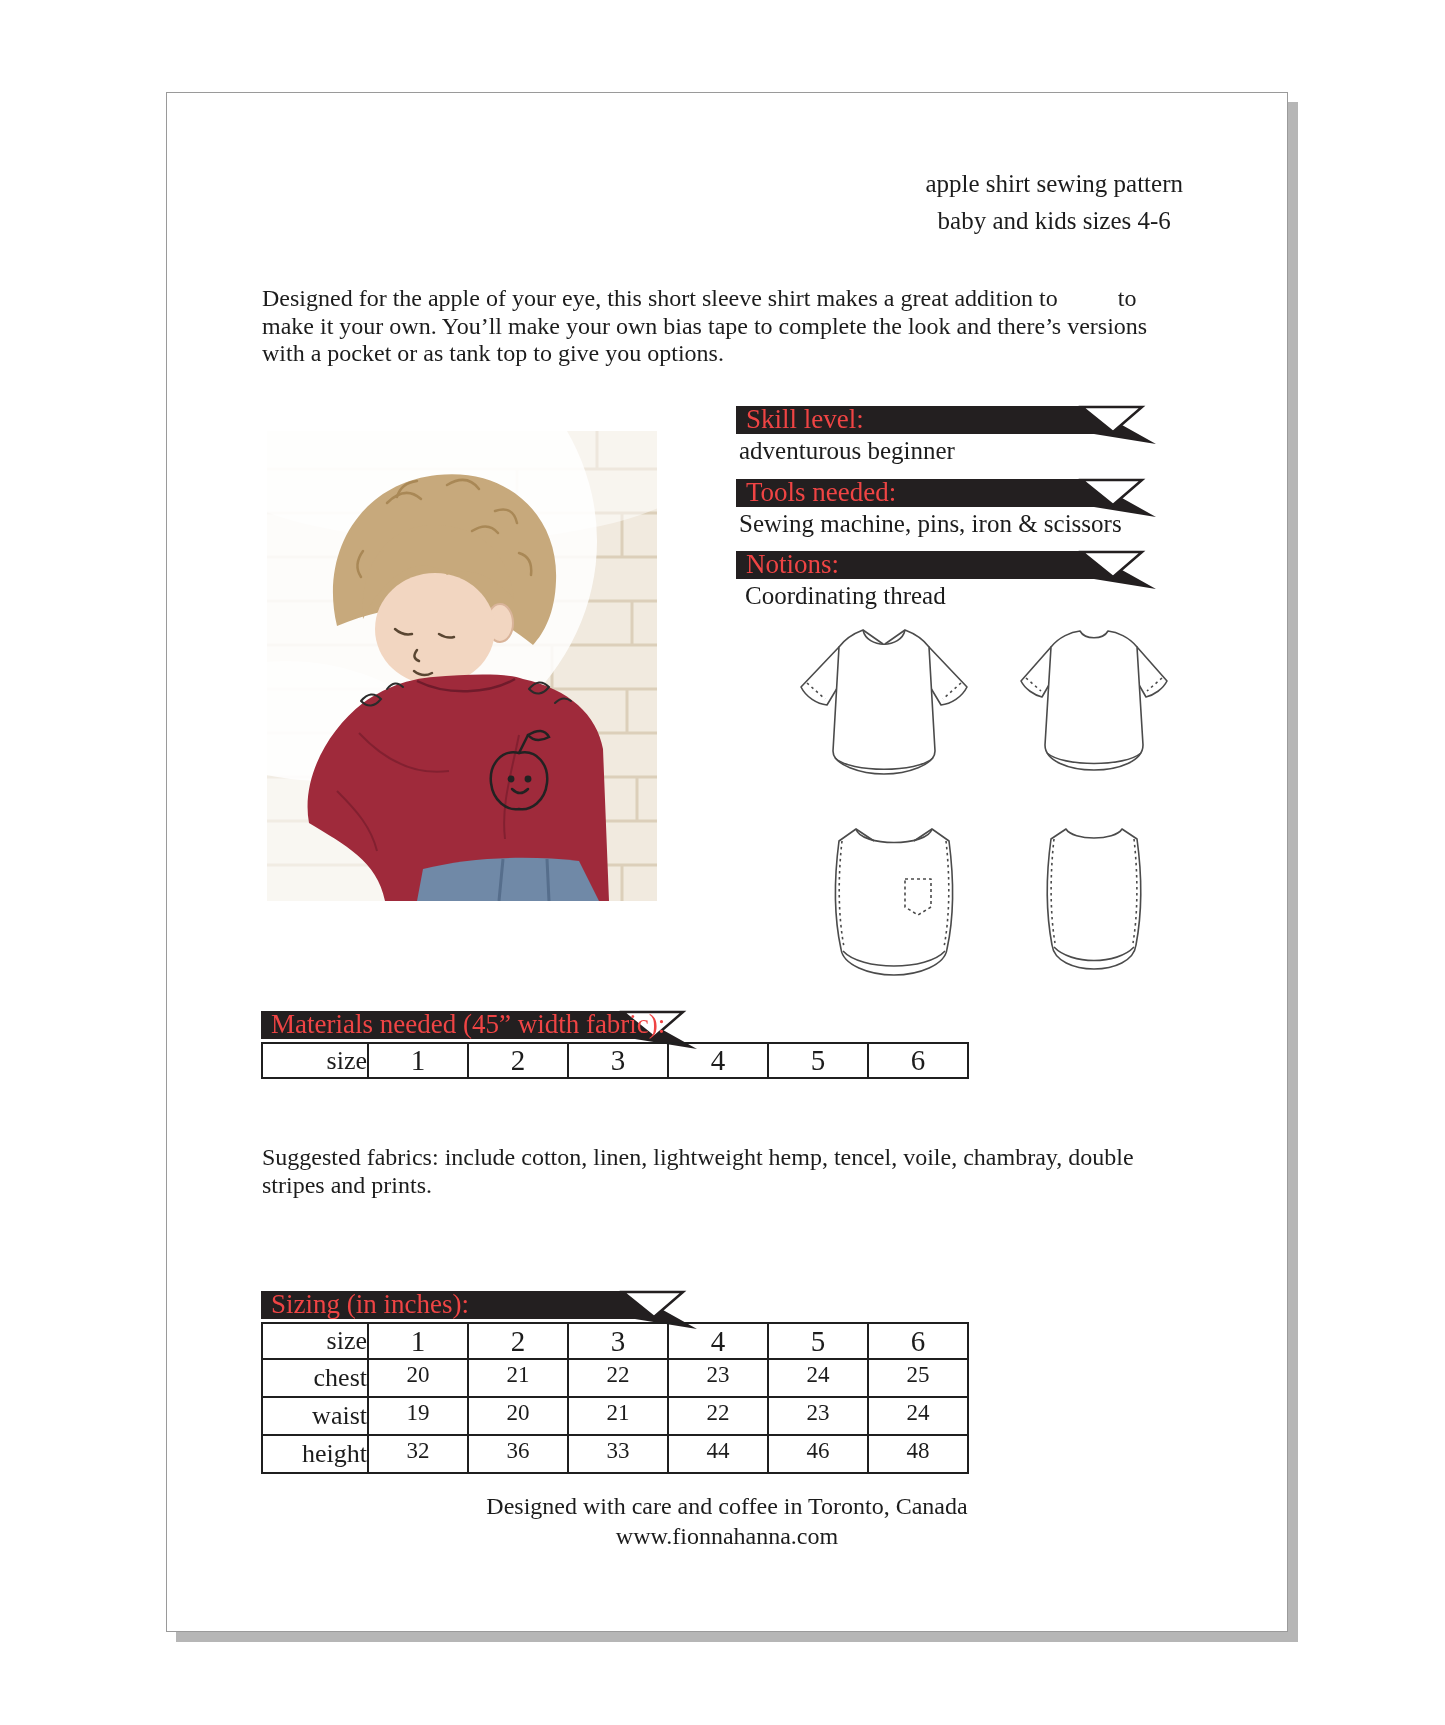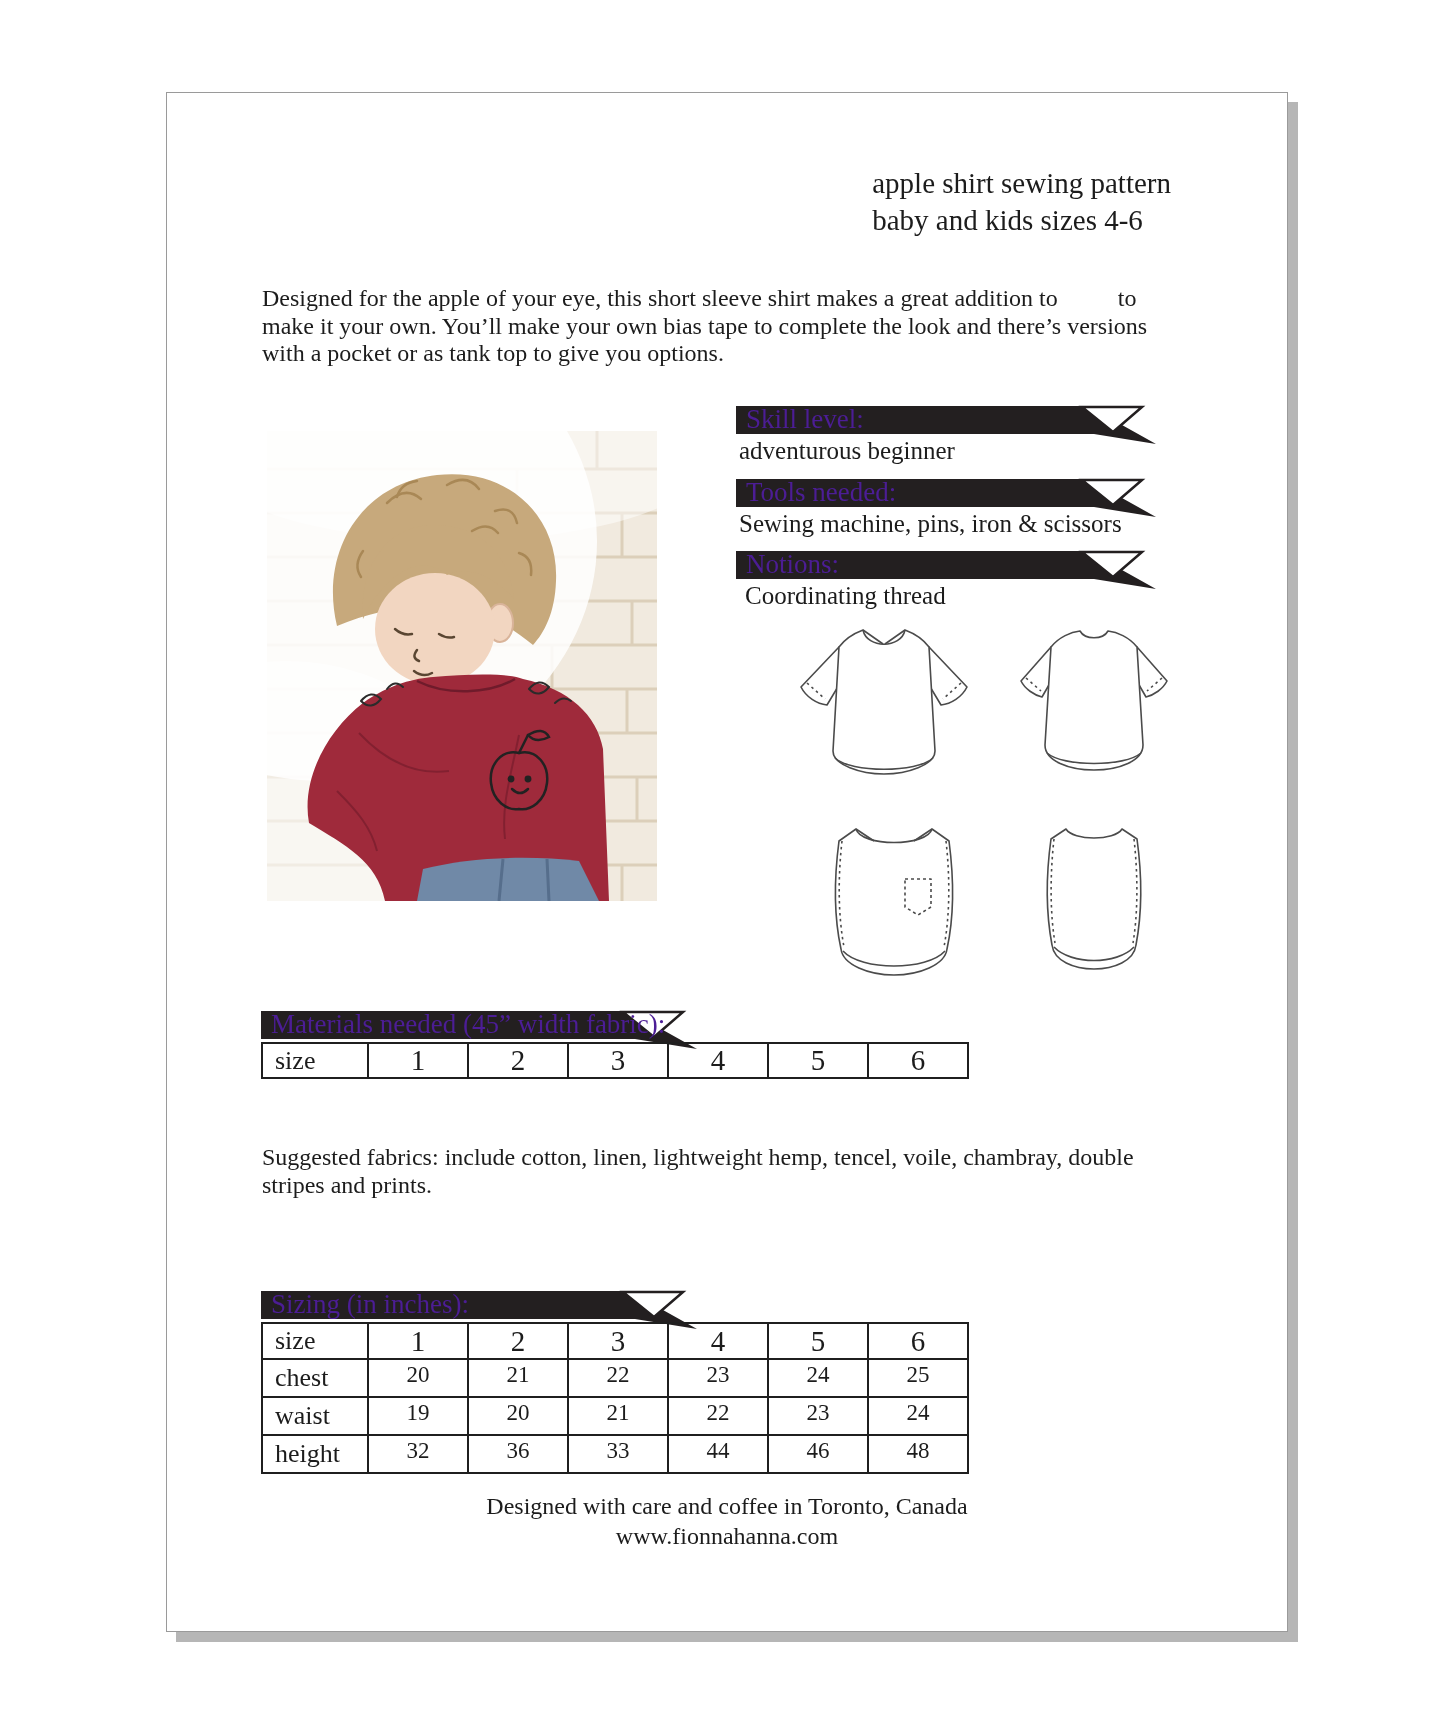--- a/index.html
+++ b/index.html
@@ -9,35 +9,35 @@
     font-family:"Liberation Serif", serif;
     color:#1c1c1c;
   }
   .page {
     position:absolute; left:166px; top:92px; width:1120px; height:1538px;
     background:#ffffff; border:1px solid #9a9a9a;
     box-shadow:10px 10px 0 #b6b6b6;
   }
   .abs { position:absolute; }
   .brand { left:94px; top:50px; font-size:58px; line-height:58px; letter-spacing:1px; }
-  .hdr-right { right:116px; top:72px; font-size:29px; line-height:37px; text-align:left; }
+  .hdr-right { right:104px; top:72px; font-size:25px; line-height:37px; text-align:center; }
   .intro { left:95px; top:192px; font-size:24px; line-height:27.5px; }
   .intro div { white-space:pre; }
 
   .ribbon { height:40px; }
   .ribbon svg { position:absolute; left:0; top:0; }
   .ribbon-title {
     position:absolute; left:10px; top:-1px; height:30px; line-height:30px;
-    color:#4c1d95; font-size:27px; white-space:nowrap;
+    color:#ef4444; font-size:27px; white-space:nowrap;
   }
   .sec-body { font-size:25px; white-space:nowrap; }
 
   table { border-collapse:collapse; table-layout:fixed; }
   td { border:2px solid #1f1f1f; padding:0; overflow:hidden; }
-  .col-label { text-align:left; padding-left:12px; font-size:26px; }
+  .col-label { text-align:right; padding-left:12px; font-size:26px; }
   .num-head { text-align:center; font-size:29px; }
   .num-val { text-align:center; font-size:23px; vertical-align:top; padding-top:2px; }
   .fabric-cell { vertical-align:top; line-height:26px; padding-top:2px; }
   .fabric-sub { font-size:23px; }
 
   .note { left:95px; top:1051px; font-size:24px; line-height:27.5px; }
   .note div { white-space:pre; }
   .footer { left:0; right:0; top:1398px; text-align:center; font-size:24px; line-height:30px; }
 
   .photo { left:100px; top:338px; width:390px; height:470px; }

